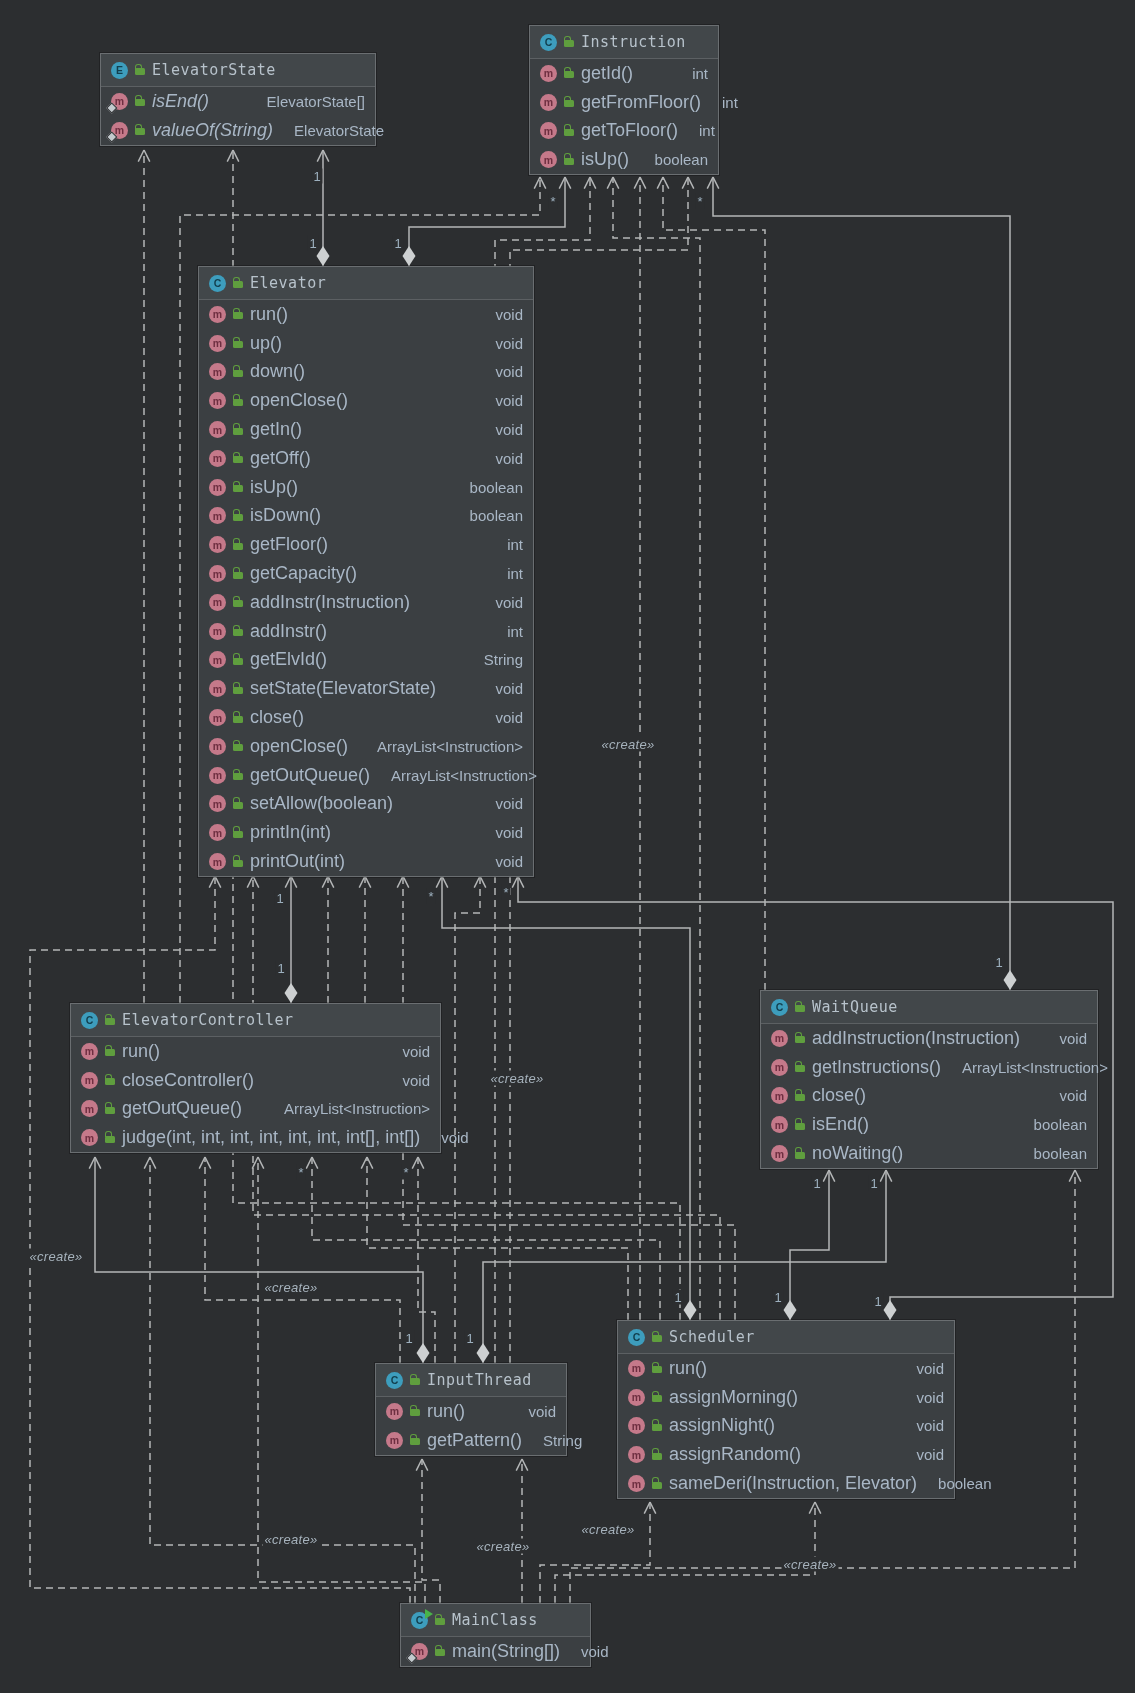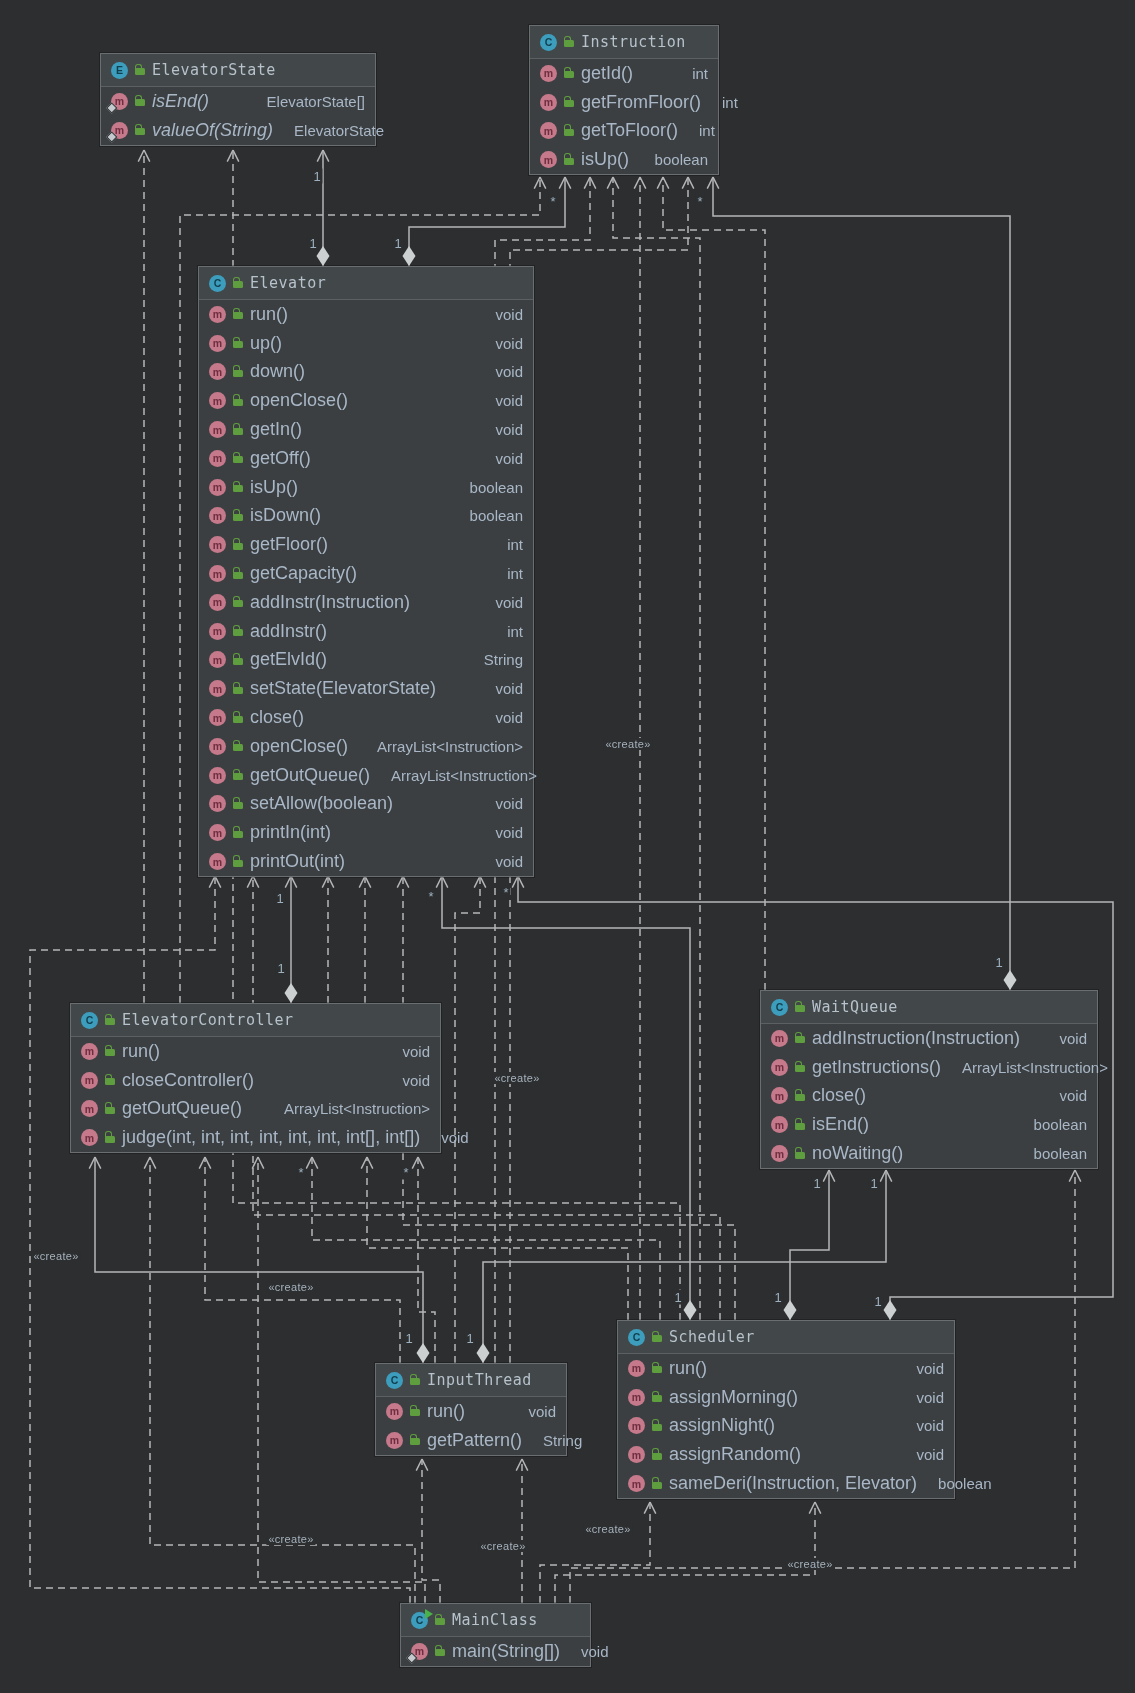--- a/index.html
+++ b/index.html
@@ -12,21 +12,21 @@
     width:1135px;height:1693px;position:relative;overflow:hidden;
     background:var(--bg);
     font-family:"Liberation Sans",sans-serif;
   }
   #edge-layer{position:absolute;left:0;top:0;z-index:1;}
   #label-layer span{
     position:absolute;z-index:2;transform:translate(-50%,-50%);
     background:var(--bg);padding:0 2px;white-space:nowrap;
   }
   .mult{color:var(--mult);font-size:13px;}
-  .create{color:var(--label);font-size:11px;letter-spacing:0.3px;}
+  .create{color:var(--label);font-size:13px;letter-spacing:0.3px;font-style:italic;}
   .uml-class{
     position:absolute;z-index:3;background:var(--boxbg);
     border:1.5px solid var(--border);box-sizing:border-box;
     box-shadow:0 0 0 1px rgba(0,0,0,0.25);
   }
   .uml-header{
     display:flex;align-items:center;gap:7px;height:32px;padding:0 10px;
     background:var(--boxhead);border-bottom:1px solid var(--divider);
   }
   .uml-title{

